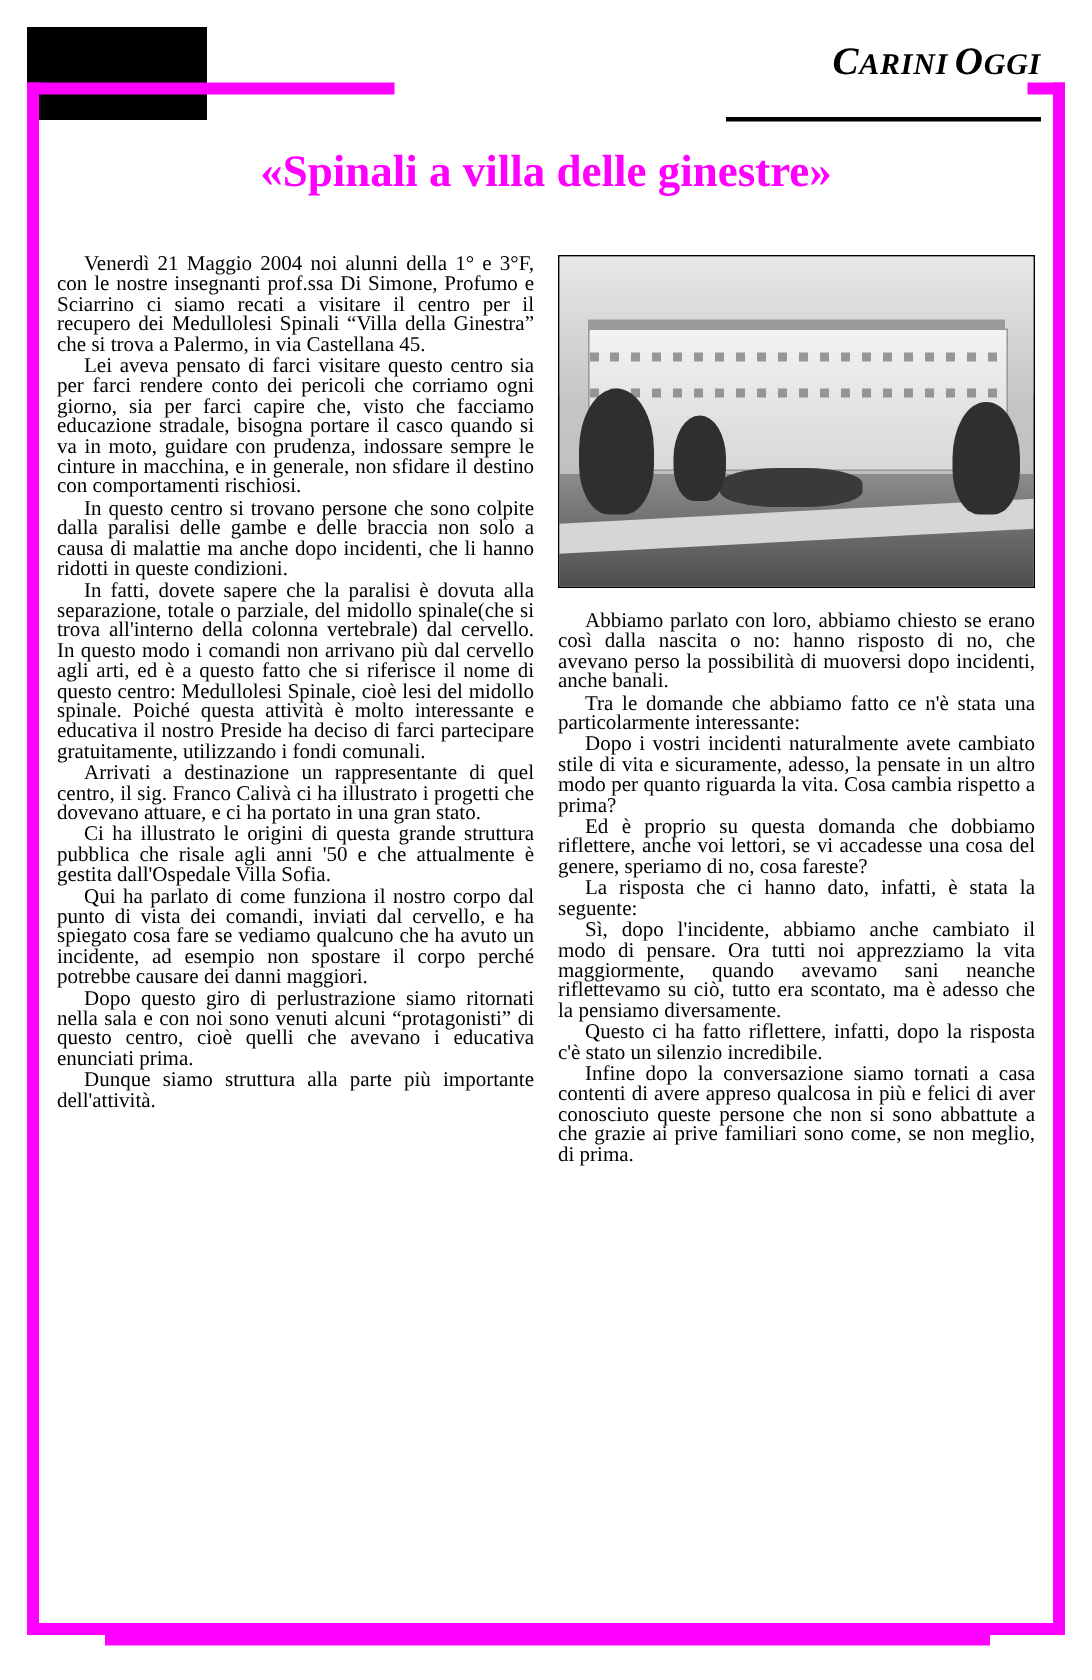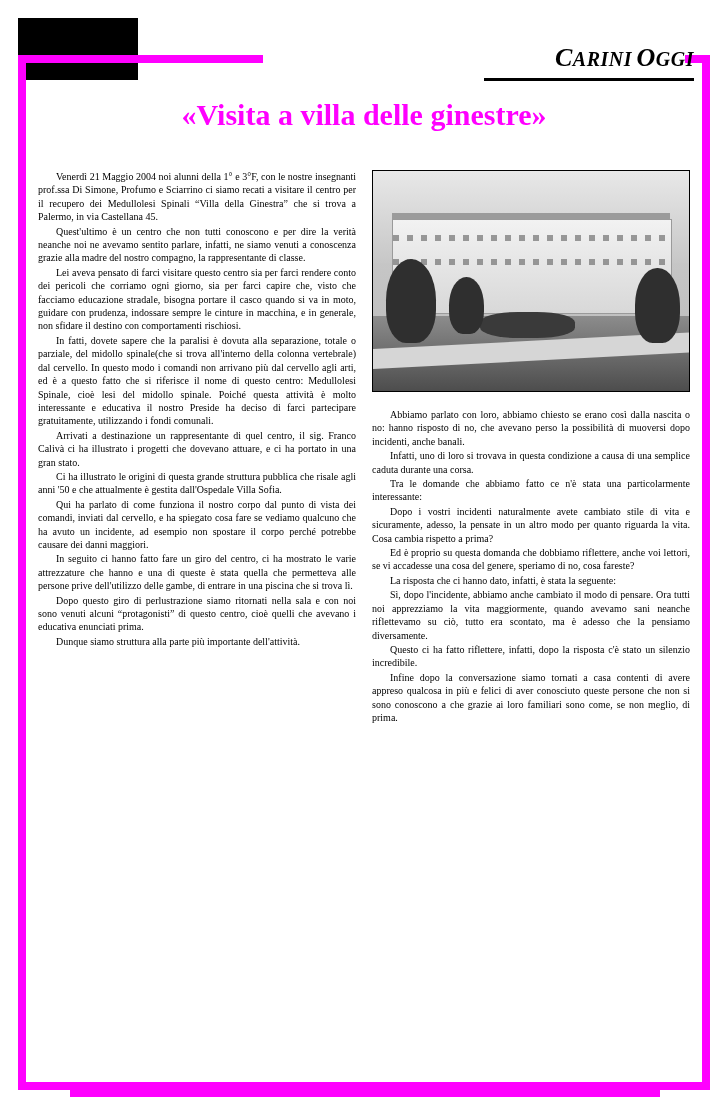--- a/index.html
+++ b/index.html
@@ -72,21 +72,21 @@
     top: 18px;
     width: 120px;
     height: 62px;
     background: #000000;
   }
 
   
   .masthead {
     position: absolute;
     right: 34px;
-    top: 45px;
+    top: 28px;
     text-align: center;
     font-family: "Liberation Serif", serif;
     font-style: italic;
     font-weight: bold;
     letter-spacing: 0.5px;
     color: #000000;
     line-height: 1;
   }
   .masthead .big {
     font-size: 26px;
@@ -127,21 +127,21 @@
 
   .col-left {
     position: absolute;
     left: 0;
     top: 0;
     width: 318px;
   }
 
   p.body {
     margin: 0 0 1px 0;
-    font-size: 10px;
+    font-size: 14px;
     line-height: 13.4px;
     text-align: justify;
     text-indent: 18px;
     color: #000000;
     font-family: "Liberation Serif", serif;
   }
   p.body.italic {
   }
 
   
@@ -247,54 +247,52 @@
 <div class="frame-right"></div>
 <div class="frame-bottom"></div>
 <div class="frame-bottom-inner"></div>
 
 <div class="masthead">
   <span class="big">C</span><span class="small">ARINI</span>
   <span class="big">O</span><span class="small">GGI</span>
 </div>
 <div class="masthead-rule"></div>
 
-<div class="title">«Visita a villa delle ginestre»</div>
+<div class="title">«Spinali a villa delle ginestre»</div>
 
 <div class="article">
 
   <div class="col-left">
     <p class="body">Venerdì 21 Maggio 2004 noi alunni della 1° e 3°F, con le nostre insegnanti prof.ssa Di Simone, Profumo e Sciarrino ci siamo recati a visitare il centro per il recupero dei Medullolesi Spinali “Villa della Ginestra” che si trova a Palermo, in via Castellana 45.</p>
-    <p class="body">Quest'ultimo è un centro che non tutti conoscono e per dire la verità neanche noi ne avevamo sentito parlare, infatti, ne siamo venuti a conoscenza grazie alla madre del nostro compagno, la rappresentante di classe.</p>
     <p class="body">Lei aveva pensato di farci visitare questo centro sia per farci rendere conto dei pericoli che corriamo ogni giorno, sia per farci capire che, visto che facciamo educazione stradale, bisogna portare il casco quando si va in moto, guidare con prudenza, indossare sempre le cinture in macchina, e in generale, non sfidare il destino con comportamenti rischiosi.</p>
+    <p class="body">In questo centro si trovano persone che sono colpite dalla paralisi delle gambe e delle braccia non solo a causa di malattie ma anche dopo incidenti, che li hanno ridotti in queste condizioni.</p>
     <p class="body">In fatti, dovete sapere che la paralisi è dovuta alla separazione, totale o parziale, del midollo spinale(che si trova all'interno della colonna vertebrale) dal cervello. In questo modo i comandi non arrivano più dal cervello agli arti, ed è a questo fatto che si riferisce il nome di questo centro: Medullolesi Spinale, cioè lesi del midollo spinale. Poiché questa attività è molto interessante e educativa il nostro Preside ha deciso di farci partecipare gratuitamente, utilizzando i fondi comunali.</p>
     <p class="body">Arrivati a destinazione un rappresentante di quel centro, il sig. Franco Calivà ci ha illustrato i progetti che dovevano attuare, e ci ha portato in una gran stato.</p>
     <p class="body">Ci ha illustrato le origini di questa grande struttura pubblica che risale agli anni '50 e che attualmente è gestita dall'Ospedale Villa Sofia.</p>
     <p class="body">Qui ha parlato di come funziona il nostro corpo dal punto di vista dei comandi, inviati dal cervello, e ha spiegato cosa fare se vediamo qualcuno che ha avuto un incidente, ad esempio non spostare il corpo perché potrebbe causare dei danni maggiori.</p>
-    <p class="body">In seguito ci hanno fatto fare un giro del centro, ci ha mostrato le varie attrezzature che hanno e una di queste è stata quella che permetteva alle persone prive dell'utilizzo delle gambe, di entrare in una piscina che si trova lì.</p>
     <p class="body">Dopo questo giro di perlustrazione siamo ritornati nella sala e con noi sono venuti alcuni “protagonisti” di questo centro, cioè quelli che avevano i educativa enunciati prima.</p>
     <p class="body">Dunque siamo struttura alla parte più importante dell'attività.</p>
   </div>
 
   <div class="photo">
     <div class="sky"></div>
     <div class="roof"></div>
     <div class="bld"></div>
     <div class="ground"></div>
     <div class="road"></div>
     <div class="bush"></div>
     <div class="tree1"></div>
     <div class="tree2"></div>
     <div class="tree3"></div>
   </div>
 
   <div class="right-text">
     <p class="body">Abbiamo parlato con loro, abbiamo chiesto se erano così dalla nascita o no: hanno risposto di no, che avevano perso la possibilità di muoversi dopo incidenti, anche banali.</p>
-    <p class="body">Infatti, uno di loro si trovava in questa condizione a causa di una semplice caduta durante una corsa.</p>
     <p class="body">Tra le domande che abbiamo fatto ce n'è stata una particolarmente interessante:</p>
     <p class="body italic">Dopo i vostri incidenti naturalmente avete cambiato stile di vita e sicuramente, adesso, la pensate in un altro modo per quanto riguarda la vita. Cosa cambia rispetto a prima?</p>
     <p class="body">Ed è proprio su questa domanda che dobbiamo riflettere, anche voi lettori, se vi accadesse una cosa del genere, speriamo di no, cosa fareste?</p>
     <p class="body">La risposta che ci hanno dato, infatti, è stata la seguente:</p>
     <p class="body italic">Sì, dopo l'incidente, abbiamo anche cambiato il modo di pensare. Ora tutti noi apprezziamo la vita maggiormente, quando avevamo sani neanche riflettevamo su ciò, tutto era scontato, ma è adesso che la pensiamo diversamente.</p>
     <p class="body">Questo ci ha fatto riflettere, infatti, dopo la risposta c'è stato un silenzio incredibile.</p>
-    <p class="body">Infine dopo la conversazione siamo tornati a casa contenti di avere appreso qualcosa in più e felici di aver conosciuto queste persone che non si sono conoscono a che grazie ai loro familiari sono come, se non meglio, di prima.</p>
+    <p class="body">Infine dopo la conversazione siamo tornati a casa contenti di avere appreso qualcosa in più e felici di aver conosciuto queste persone che non si sono abbattute a che grazie ai prive familiari sono come, se non meglio, di prima.</p>
   </div>
 
 </div>
 
 </body></html>

